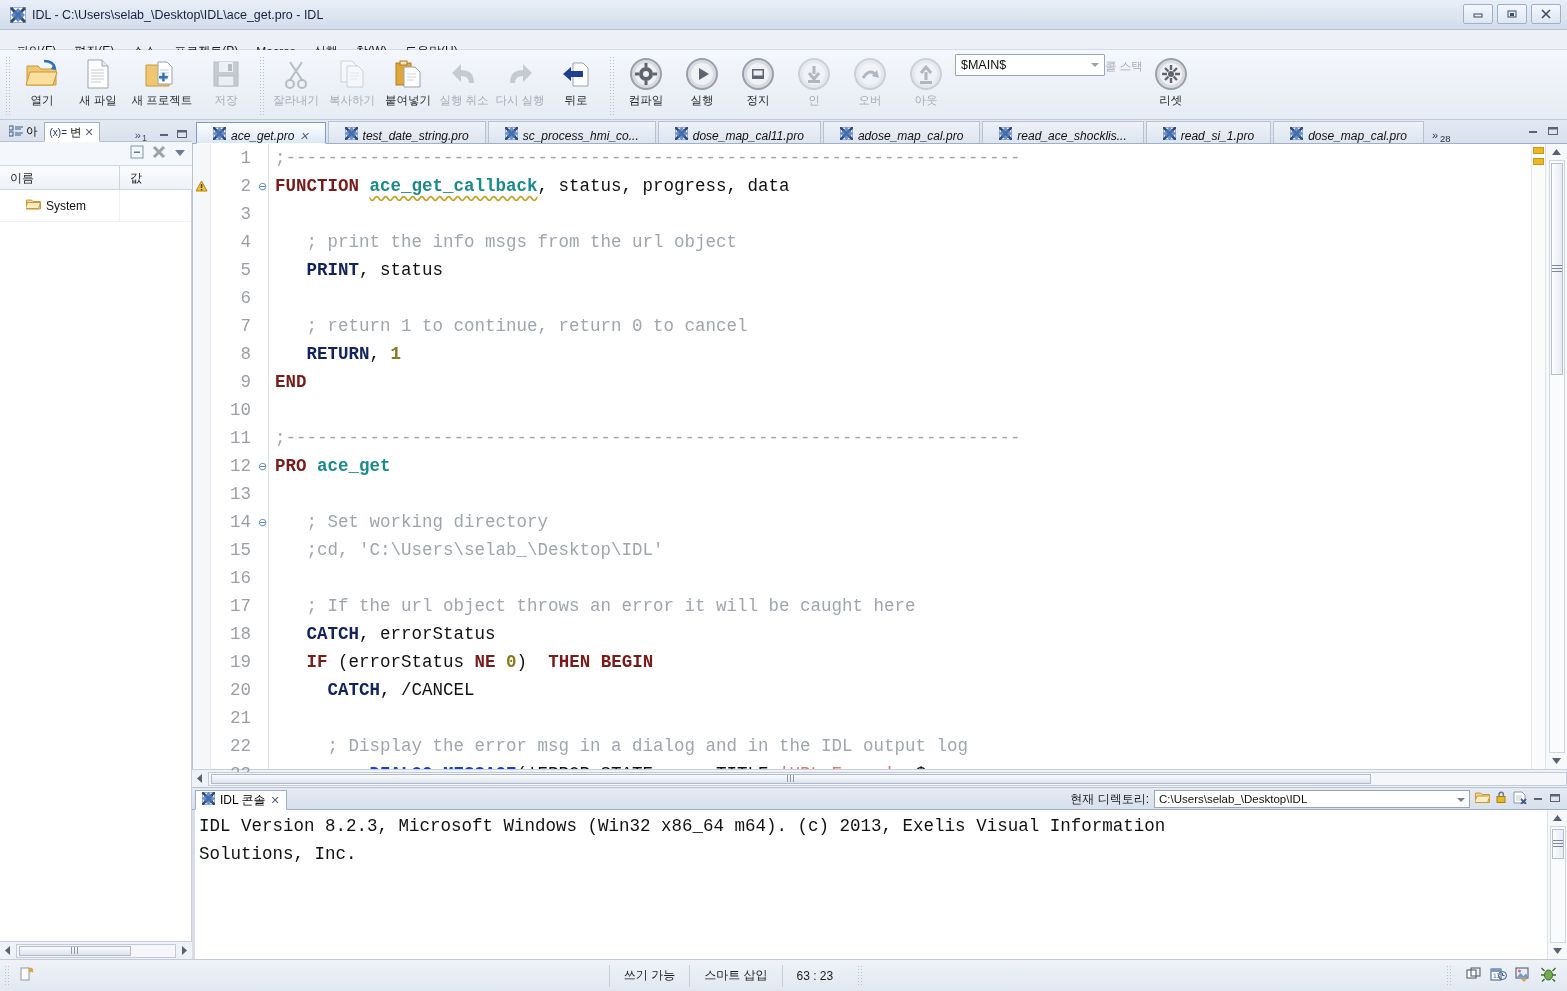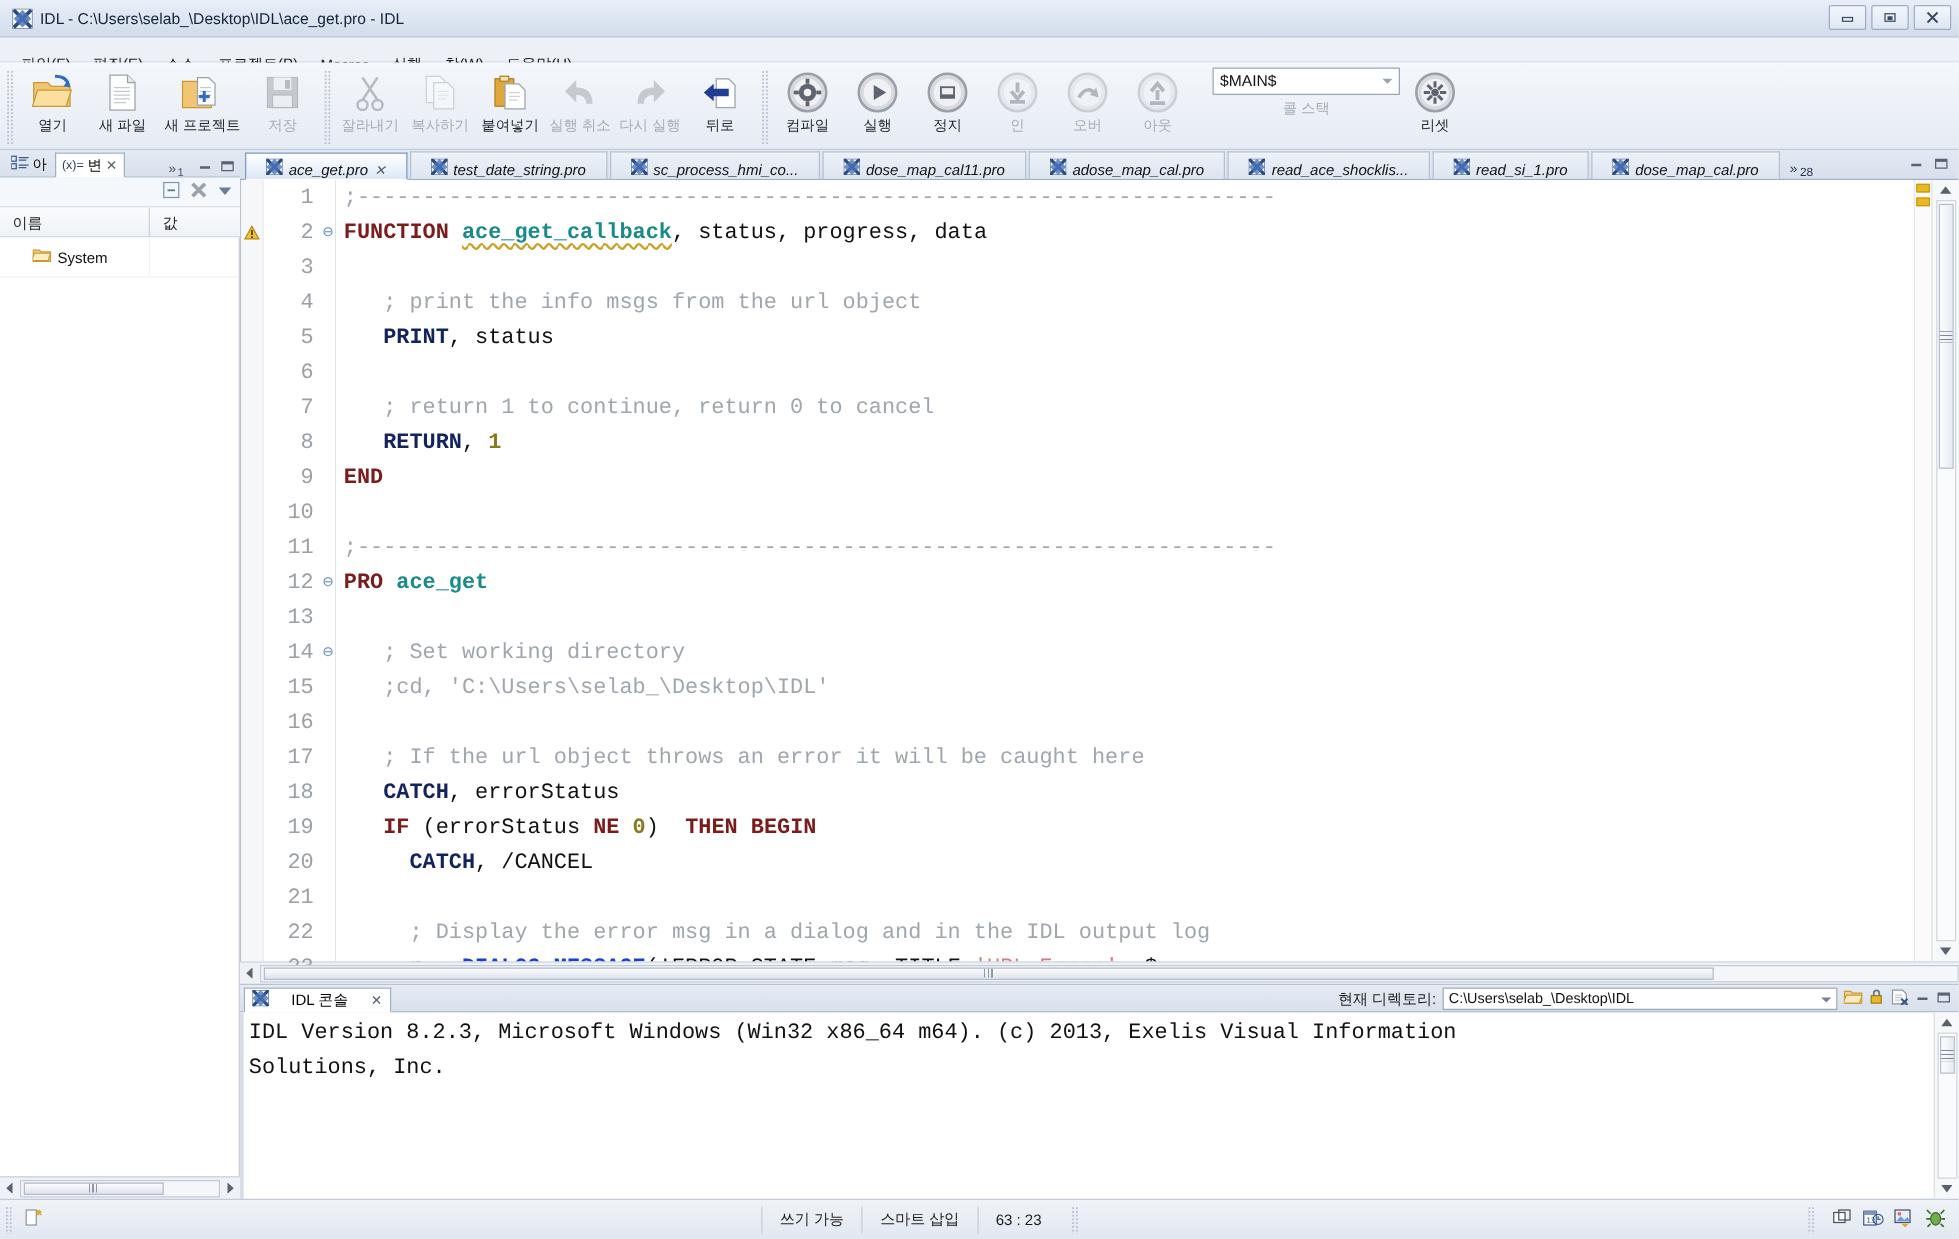--- a/index.html
+++ b/index.html
@@ -38,21 +38,21 @@
     background-image:radial-gradient(#b9c2d0 1px, transparent 1px);
     background-size:3px 3px; flex:none; }
   .tb-group { display:flex; align-items:flex-start; }
   .tb-btn { width:56px; min-width:46px; display:flex; flex-direction:column;
     align-items:center; justify-content:flex-start; padding:2px 2px 0 2px; }
   .tb-btn .ico { height:36px; display:flex; align-items:center; justify-content:center; }
   .tb-btn .lbl { font-size:11.5px; color:#23282e; white-space:nowrap; margin-top:1px; }
   .tb-btn.disabled .lbl { color:#a7adb6; }
   .tb-btn.disabled .ico { opacity:.42; }
   .tb-btn.wide { width:72px; }
-  .callstack { display:flex; flex-direction:column; align-items:center; margin-left:16px; }
+  .callstack { display:flex; flex-direction:row; align-items:center; margin-left:1px; }
   .callstack select, .callstack .combo {
     width:150px; height:22px; border:1px solid #9aa6b6; background:#fff;
     font-family:"Liberation Sans", sans-serif; font-size:12.5px;
     padding:1px 18px 1px 5px; border-radius:1px; position:relative; color:#111;
     display:flex; align-items:center; }
   .combo .arrow { position:absolute; right:5px; top:8px; width:0;height:0;
     border-left:4px solid transparent;border-right:4px solid transparent;
     border-top:4px solid #98a2b0; }
   .callstack .lbl { font-size:11.5px; color:#a7adb6; margin-top:3px; }
 
@@ -167,21 +167,21 @@
 
   .ed-hscroll { height:18px; display:flex; align-items:center; background:#eef2f7;
     border-top:1px solid #c7cfdb; }
 
   
   .console { height:172px; display:flex; flex-direction:column;
     border-top:1px solid #b9c2cf; background:#f3f6fa; }
   .con-head { height:22px; display:flex; align-items:flex-end;
     background:linear-gradient(180deg,#e5ebf4,#d8e0ec); border-bottom:1px solid #9fb0c6;
     padding-left:3px; }
-  .con-tab { display:flex; align-items:center; gap:18px; height:20px; padding:0 6px;
+  .con-tab { display:flex; align-items:center; gap:5px; height:20px; padding:0 6px;
     font-size:12px; background:#fff; border:1px solid #9fb0c6; border-bottom:1px solid #fff;
     position:relative; top:1px; }
   .con-right { margin-left:auto; display:flex; align-items:center; gap:5px;
     padding:0 6px 1px 0; }
   .con-dirlbl { font-size:12px; color:#1a1a1a; }
   .con-dircombo { width:316px; height:18px; border:1px solid #9aa6b6; background:#fff;
     font-size:11.5px; display:flex; align-items:center; padding:0 16px 0 4px;
     position:relative; color:#111; }
   .con-body { flex:1; display:flex; min-height:0; background:#fff; }
   .con-text { flex:1; padding:2px 0 0 4px; overflow:hidden;

